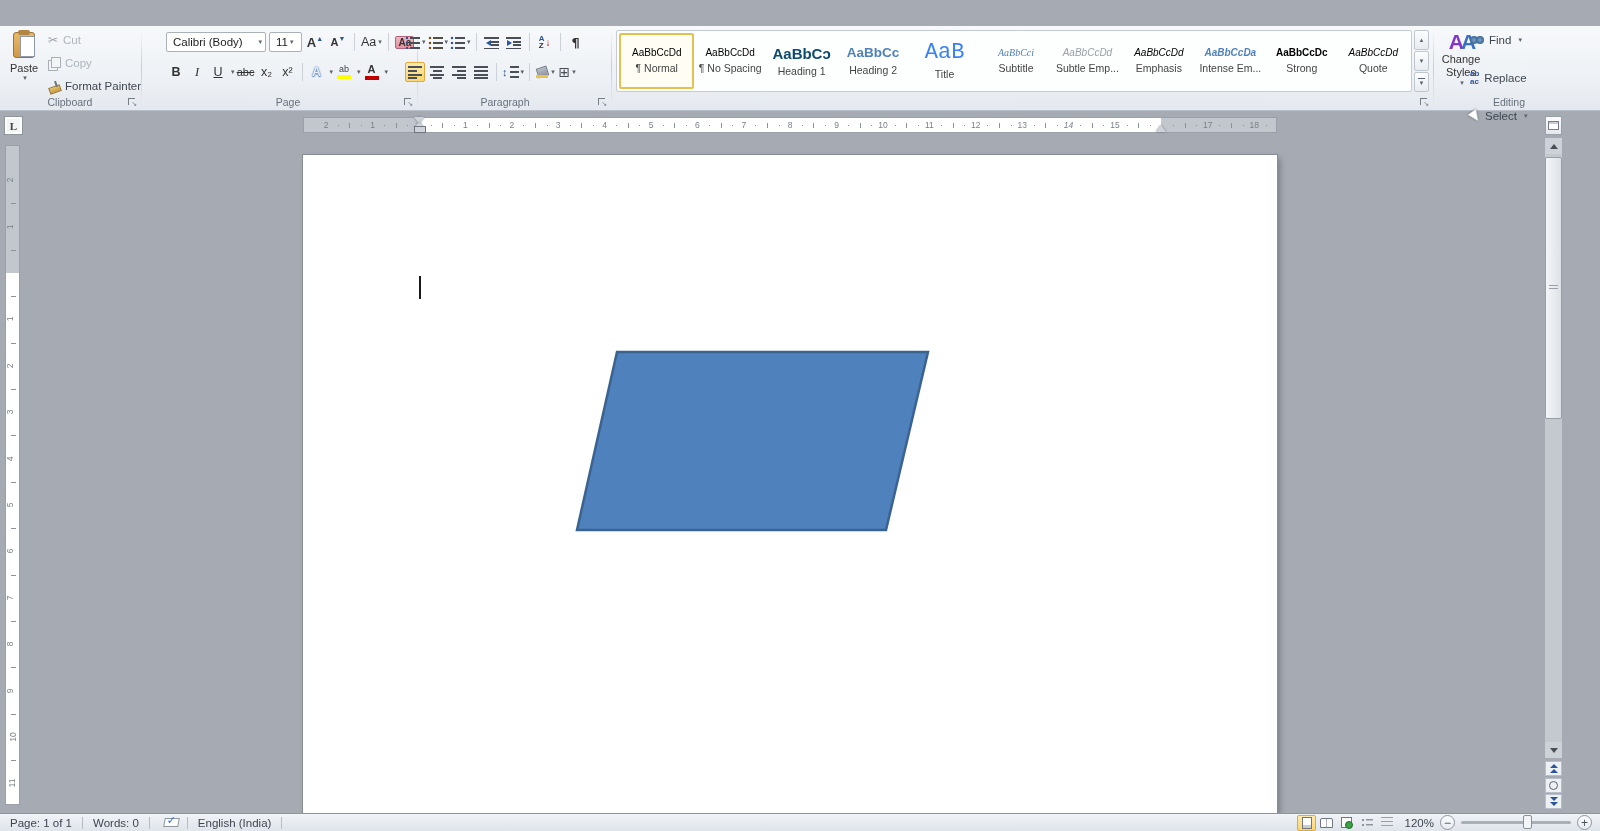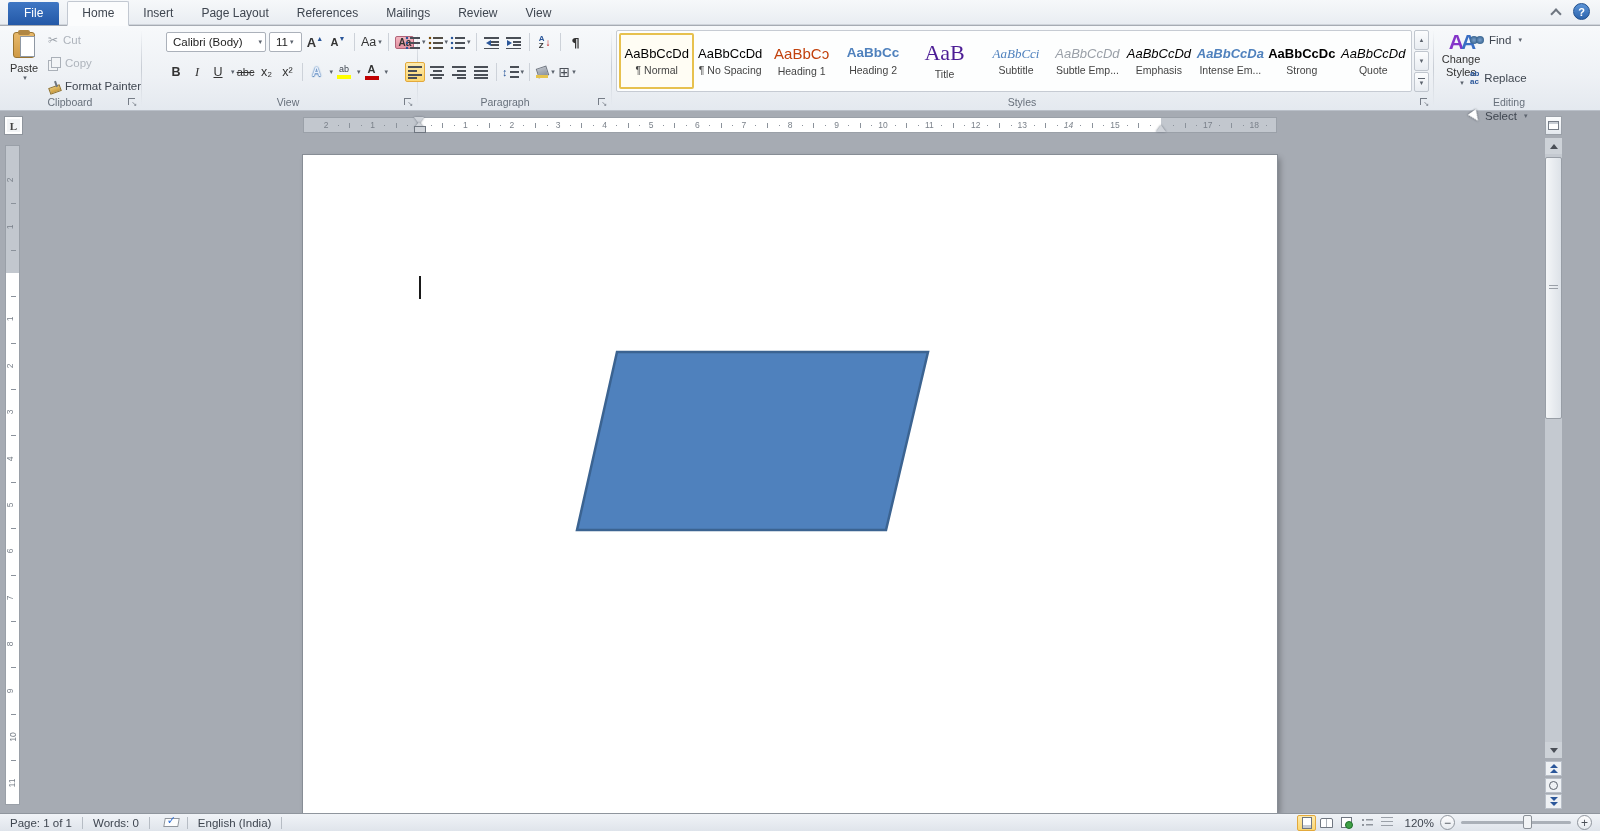--- a/index.html
+++ b/index.html
@@ -137,25 +137,25 @@
   .shade-icon::after { content:""; position:absolute; left:1px; bottom:0; width:12px; height:3px; background:#e6c34c; }
   .borders-icon { font-size:14px; color:#4a4f57; line-height:1; }
 
   
   .g-styles { left:612px; width:822px; }
   .gallery { position:absolute; left:4px; top:4px; width:796px; height:62px; background:#fdfefe;
              border:1px solid #c6cbd3; border-radius:2px; display:flex; align-items:stretch; padding:2px; }
   .style-item { flex:1; display:flex; flex-direction:column; align-items:center; justify-content:center;
                 gap:4px; border-radius:2px; padding:2px 2px; overflow:hidden; white-space:nowrap; }
   .style-item.selected { border:2px solid #e7c14f; background:#fffdf4; }
-  .st-preview { font-size:13px; color:#000; line-height:1; }
+  .st-preview { font-size:10px; color:#000; line-height:1; }
   .st-name { font-size:10.5px; color:#444; }
-  .sp-h1 { color:#c2410c; font-weight:normal; font-size:15px; }
+  .sp-h1 { color:#0c4a6e; font-weight:bold; font-size:15px; }
   .sp-h2 { color:#4f81bd; font-weight:bold; font-size:13.5px; }
-  .sp-title { color:#4c1d95; font-size:22px; font-family:Liberation Serif, serif; }
+  .sp-title { color:#3b82f6; font-size:22px; font-family:Liberation Mono, monospace; }
   .sp-subtitle { color:#4f81bd; font-style:italic; font-family:"Liberation Serif",serif; }
   .sp-subtle { color:#9aa0a8; font-style:italic; }
   .sp-emph { font-style:italic; }
   .sp-intense { color:#4f81bd; font-style:italic; font-weight:bold; }
   .sp-strong { font-weight:bold; }
   .sp-quote { font-style:italic; }
   .gal-scroll { position:absolute; left:802px; top:4px; width:15px; height:62px; display:flex;
                 flex-direction:column; gap:1px; }
   .gal-scroll .gb { flex:1; background:linear-gradient(#fcfdfe,#e8ecf1); border:1px solid #c0c6ce;
                     border-radius:2px; display:flex; align-items:center; justify-content:center;
@@ -278,36 +278,20 @@
       font-size:12px; color:#4a4f57; line-height:1; }
   .zoomtrack { position:relative; width:110px; height:3px; background:#aab0b8; border-radius:2px; }
   .zoomthumb { position:absolute; left:62px; top:-6px; width:9px; height:14px; background:#f2f4f6;
       border:1px solid #8a9097; border-radius:2px; }
 </style>
 </head>
 <body>
 
 <div class="app">
 
-  <div class="tabrow">
-    <div class="tabs">
-        <div class="tab file">File</div>
-        <div class="tab active">Home</div>
-        <div class="tab">Insert</div>
-        <div class="tab">Page Layout</div>
-        <div class="tab">References</div>
-        <div class="tab">Mailings</div>
-        <div class="tab">Review</div>
-        <div class="tab">View</div>
-      </div>
-    <div class="ribbon-controls">
-      <span class="minribbon"></span>
-      <span class="helpbtn">?</span>
-    </div>
-  </div>
 
   <div class="ribbon">
 
     <section class="group g-clip">
       <div class="paste-btn">
         <span class="clip-icon"></span>
         <span>Paste</span>
         <span class="dd">▾</span>
       </div>
       <div class="clip-col">
@@ -379,21 +363,21 @@
         </span>
           <span class="dd">▾</span>
         <span class="btn-s">
           <span class="colorbar">
               <span class="fb b" style="font-size:11px;">A</span>
               <span class="bar" style="background: rgb(192, 0, 0);"></span>
             </span>
         </span>
           <span class="dd">▾</span>
       </div>
-      <div class="group-label">View</div>
+      <div class="group-label">Page</div>
       <span class="launcher"></span>
     </section>
 
     <section class="group g-para">
       <div class="prow1">
         <span class="btn-s">
             <span class="li-icon"></span>
             <span class="dd">▾</span>
           </span>
         <span class="btn-s">
@@ -511,21 +495,20 @@
       <div class="gal-scroll">
         <span class="gb">▲</span>
         <span class="gb">▼</span>
         <span class="gb"><span style="width:7px;height:1px;background:#5c636d;margin-bottom:1px;"></span>▼</span>
       </div>
       <div class="changestyles">
         <span class="cs-icon"><span class="a1">A</span><span class="a2">A</span></span>
         <span style="text-align:center;line-height:1.2;">Change Styles</span>
         <span class="dd">▾</span>
       </div>
-      <div class="group-label">Styles</div>
       <span class="launcher"></span>
     </section>
 
     <section class="group g-edit">
       <div class="ed-col">
         <div class="ed-row">
           <span class="ico-find"></span>
           <span>Find</span>
           <span class="dd">▾</span>
         </div>

